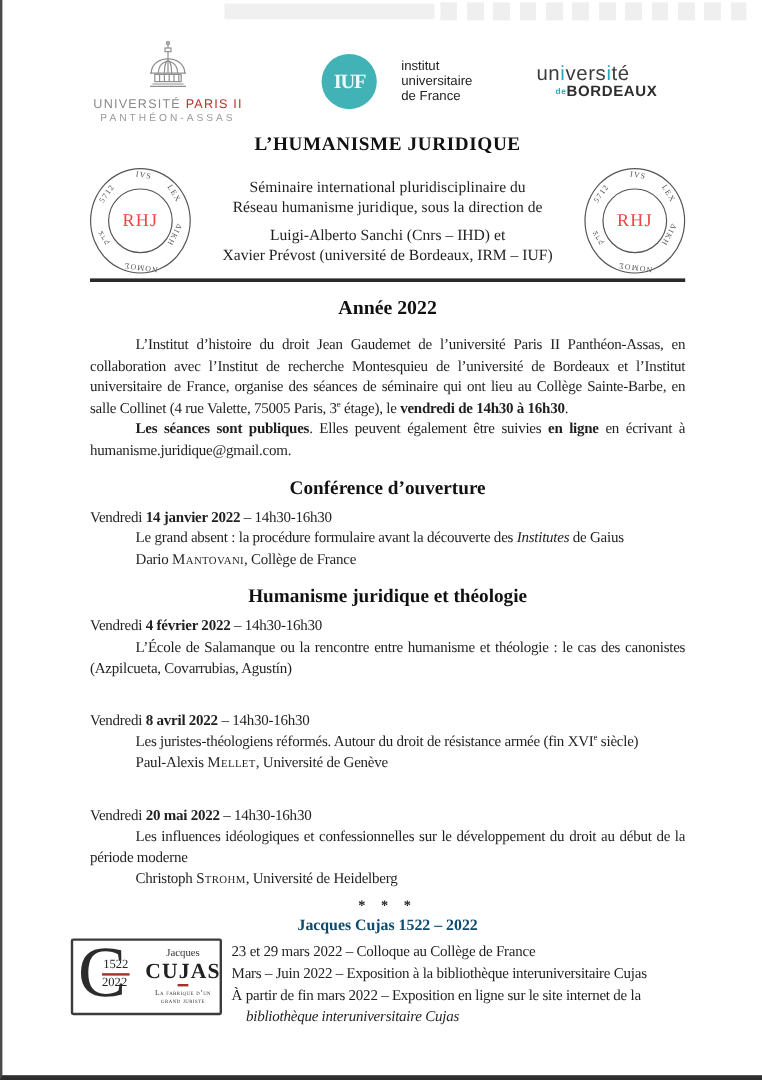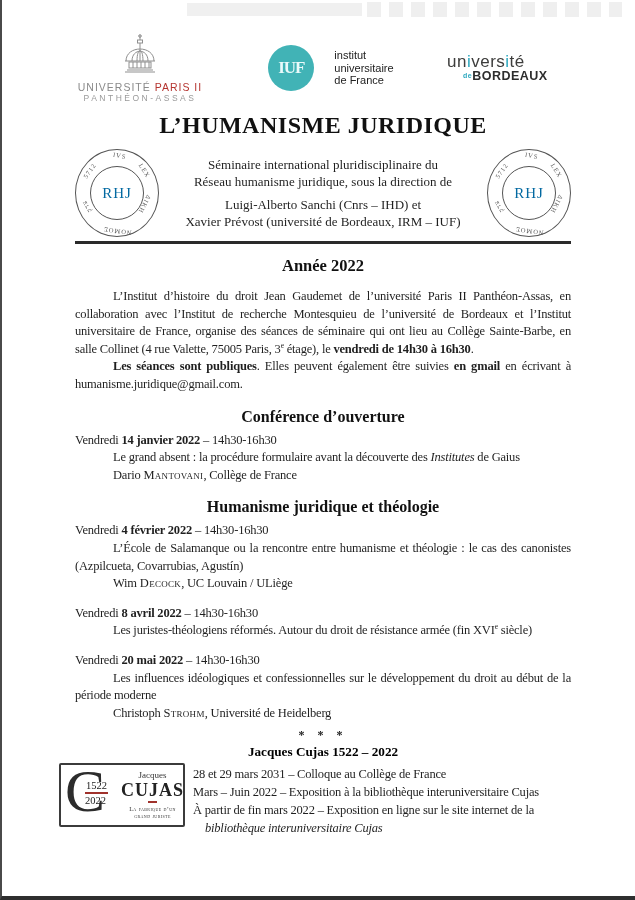--- a/index.html
+++ b/index.html
@@ -31,28 +31,28 @@
   .iufcircle{width:46px;height:46px;border-radius:50%;background:#41b3b6;display:flex;align-items:center;justify-content:center;
     color:#eafafa;font-family:"Liberation Serif",serif;font-weight:bold;font-size:17px;letter-spacing:-1px;}
   .iuftext{font-family:"Liberation Sans",sans-serif;font-weight:normal;font-size:11px;line-height:12.5px;color:#222;}
   .bxlogo{font-family:"Liberation Sans",sans-serif;color:#3d3d3c;width:130px;}
   .bxword{font-size:17px;letter-spacing:0.5px;line-height:15px;}
   .bxword .tl{color:#2ba8bf;}
   .bxline2{margin-left:16px;font-size:12.5px;font-weight:bold;letter-spacing:0.5px;color:#2d2d2d;}
   .bxline2 .de{font-size:7px;color:#2ba8bf;vertical-align:2px;font-weight:bold;}
 
   
-  .title{ text-align:center;font-weight:bold;font-size:24px;letter-spacing:0.5px;margin-top:6px;color:#111;}
+  .title{ text-align:center;font-weight:bold;font-size:16px;letter-spacing:0.5px;margin-top:6px;color:#111;}
 
   
   .stamprow{display:flex;align-items:center;justify-content:space-between;margin-top:8px;height:92px;}
   .stamp{position:relative;width:84px;height:88px;flex:0 0 auto;}
   .stamp .outer{position:absolute;inset:0;border:1.5px solid #555;border-radius:50%;}
   .stamp .inner{position:absolute;left:15px;top:17px;right:15px;bottom:17px;border:1.5px solid #555;border-radius:50%;
-    display:flex;align-items:center;justify-content:center;font-size:15px;letter-spacing:1px;color:#0369a1;}
+    display:flex;align-items:center;justify-content:center;font-size:15px;letter-spacing:1px;color:#ef4444;}
   .ring{position:absolute;font-size:6.5px;letter-spacing:1px;color:#555;white-space:nowrap;}
   .r0{top:3px;left:38px;transform:rotate(10deg);}
   .r1{top:18px;right:6px;transform:rotate(58deg);}
   .r2{top:52px;right:4px;transform:rotate(118deg);}
   .r3{bottom:2px;left:28px;transform:rotate(187deg);}
   .r4{top:54px;left:5px;transform:rotate(-122deg);}
   .r5{top:18px;left:6px;transform:rotate(-55deg);}
   .subhead{flex:1;text-align:center;font-size:13px;line-height:17px;color:#1f1f1f;padding:0 8px;}
   .subhead .gap{height:6px;}
 
@@ -63,30 +63,30 @@
 
   
   .body-text{font-size:12.5px;line-height:17.6px;letter-spacing:-0.2px;}
   .para{ text-align:justify;text-indent:38px;margin:0;}
   .intro{margin-top:12px;}
   b{font-weight:bold;}
   .it{font-style:italic;}
   sup{font-size:60%;vertical-align:super;line-height:0;}
   .sc{font-variant:small-caps;letter-spacing:0.3px;}
 
-  .session{margin-top:4px;}
+  .session{margin-top:18px;}
   .session.first{margin-top:2px;}
   .date{margin:0;}
   .ttl{margin:0;text-align:justify;text-indent:38px;}
   .sp{margin:0 0 0 38px;}
   .sgap{height:8px;}
 
   
   .stars{text-align:center;font-weight:bold;font-size:12px;letter-spacing:5px;margin-top:6px;color:#222;}
-  .cj-h{text-align:center;font-weight:bold;font-size:13.2px;line-height:18px;margin:0;color:#000000;}
+  .cj-h{text-align:center;font-weight:bold;font-size:13.2px;line-height:18px;margin:0;color:#0c4a6e;}
   .cujas-row{display:flex;margin-left:-16px;margin-top:2px;align-items:flex-start;}
   .cujas-box{flex:0 0 auto;width:126px;height:64px;border:2px solid #3b3b3b;border-radius:2px;
     display:flex;align-items:center;box-sizing:border-box;padding:2px 4px;background:#fff;}
   .cbx-left{position:relative;width:56px;height:58px;flex:0 0 auto;}
   .bigc{position:absolute;left:0;top:-6px;font-size:60px;line-height:62px;color:#2c2c2c;font-family:"Liberation Serif",serif;}
   .years{position:absolute;left:20px;top:13px;text-align:left;font-size:10.5px;font-weight:normal;color:#222;line-height:13px;}
   .years .y1{border-bottom:2px solid #a0322c;padding:0 1px;}
   .cbx-right{flex:1;text-align:center;line-height:1;}
   .cj-first{font-size:9px;color:#333;margin-bottom:1px;}
   .cj-last{font-size:18px;letter-spacing:1px;color:#222;font-weight:bold;}
@@ -179,42 +179,42 @@
         <div class="inner">RHJ</div>
       </div>
     </div>
 
     <div class="rule"></div>
 
     <div class="year">Année 2022</div>
 
     <div class="body-text intro">
       <p class="para"><span>L’Institut d’histoire du droit Jean Gaudemet de l’université Paris II Panthéon-Assas, en collaboration avec l’Institut de recherche Montesquieu de l’université de Bordeaux et l’Institut universitaire de France, organise des séances de séminaire qui ont lieu au Collège Sainte-Barbe, en salle Collinet (4 rue Valette, 75005 Paris, 3</span><sup>e</sup><span> étage), le </span><b>vendredi de 14h30 à 16h30</b><span>.</span></p>
-      <p class="para"><b>Les séances sont publiques</b><span>. Elles peuvent également être suivies </span><b>en gmail</b><span> en écrivant à humanisme.juridique@gmail.com.</span></p>
+      <p class="para"><b>Les séances sont publiques</b><span>. Elles peuvent également être suivies </span><b>en ligne</b><span> en écrivant à humanisme.juridique@gmail.com.</span></p>
     </div>
 
     <div class="heading">Conférence d’ouverture</div>
     <div class="body-text session first">
       <p class="date"><span>Vendredi </span><b>14 janvier 2022</b><span> – 14h30-16h30</span></p>
       <p class="ttl"><span>Le grand absent : la procédure formulaire avant la découverte des </span><span class="it">Institutes</span><span> de Gaius</span></p>
       <p class="sp"><span>Dario </span><span class="sc">Mantovani</span><span>, Collège de France</span></p>
     </div>
 
     <div class="heading">Humanisme juridique et théologie</div>
 
     <div class="body-text session first">
       <p class="date"><span>Vendredi </span><b>4 février 2022</b><span> – 14h30-16h30</span></p>
       <p class="ttl">L’École de Salamanque ou la rencontre entre humanisme et théologie : le cas des canonistes (Azpilcueta, Covarrubias, Agustín)</p>
-      <p class="sp"><span>Wim </span><span class="sc">Decock</span><span>, UC Louvain / ULiège</span></p>
     </div>
     <div class="sgap"></div>
 
     <div class="body-text session">
       <p class="date"><span>Vendredi </span><b>8 avril 2022</b><span> – 14h30-16h30</span></p>
       <p class="ttl"><span>Les juristes-théologiens réformés. Autour du droit de résistance armée (fin XVI</span><sup>e</sup><span> siècle)</span></p>
+      <p class="sp"><span>Paul-Alexis </span><span class="sc">Mellet</span><span>, Université de Genève</span></p>
     </div>
     <div class="sgap"></div>
 
     <div class="body-text session">
       <p class="date"><span>Vendredi </span><b>20 mai 2022</b><span> – 14h30-16h30</span></p>
       <p class="ttl">Les influences idéologiques et confessionnelles sur le développement du droit au début de la période moderne</p>
       <p class="sp"><span>Christoph </span><span class="sc">Strohm</span><span>, Université de Heidelberg</span></p>
     </div>
 
     <div class="stars">* * *</div>
@@ -231,21 +231,21 @@
         </div>
         <div class="cbx-right">
           <div class="cj-first">Jacques</div>
           <div class="cj-last">CUJAS</div>
           <div class="cj-dash"></div>
           <div class="cj-tag">La fabrique d’un</div>
           <div class="cj-tag">grand juriste</div>
         </div>
       </div>
       <div class="cujas-events">
-        <p class="ev">28 et 29 mars 2031 – Colloque au Collège de France</p>
+        <p class="ev">23 et 29 mars 2022 – Colloque au Collège de France</p>
         <p class="ev">Mars – Juin 2022 – Exposition à la bibliothèque interuniversitaire Cujas</p>
         <p class="ev">À partir de fin mars 2022 – Exposition en ligne sur le site internet de la</p>
         <p class="ev indent">bibliothèque interuniversitaire Cujas</p>
       </div>
     </div>
 
   </div>
 </div>
 
 </body></html>

